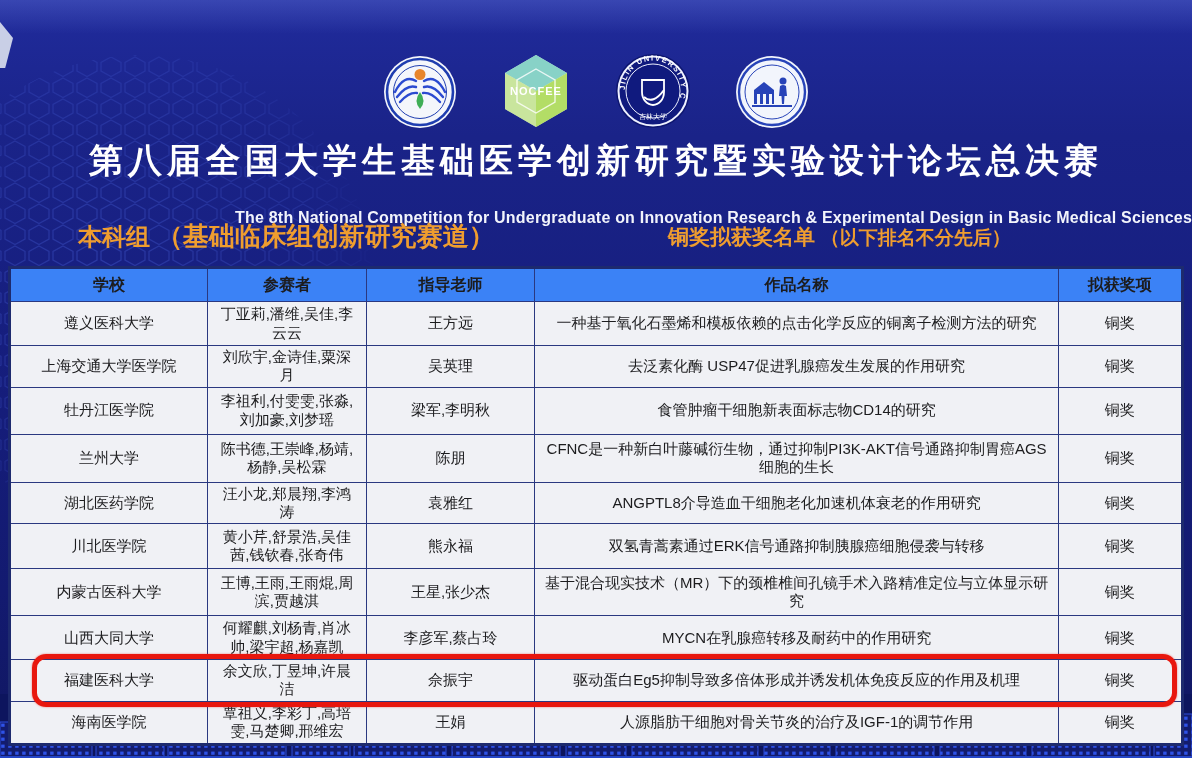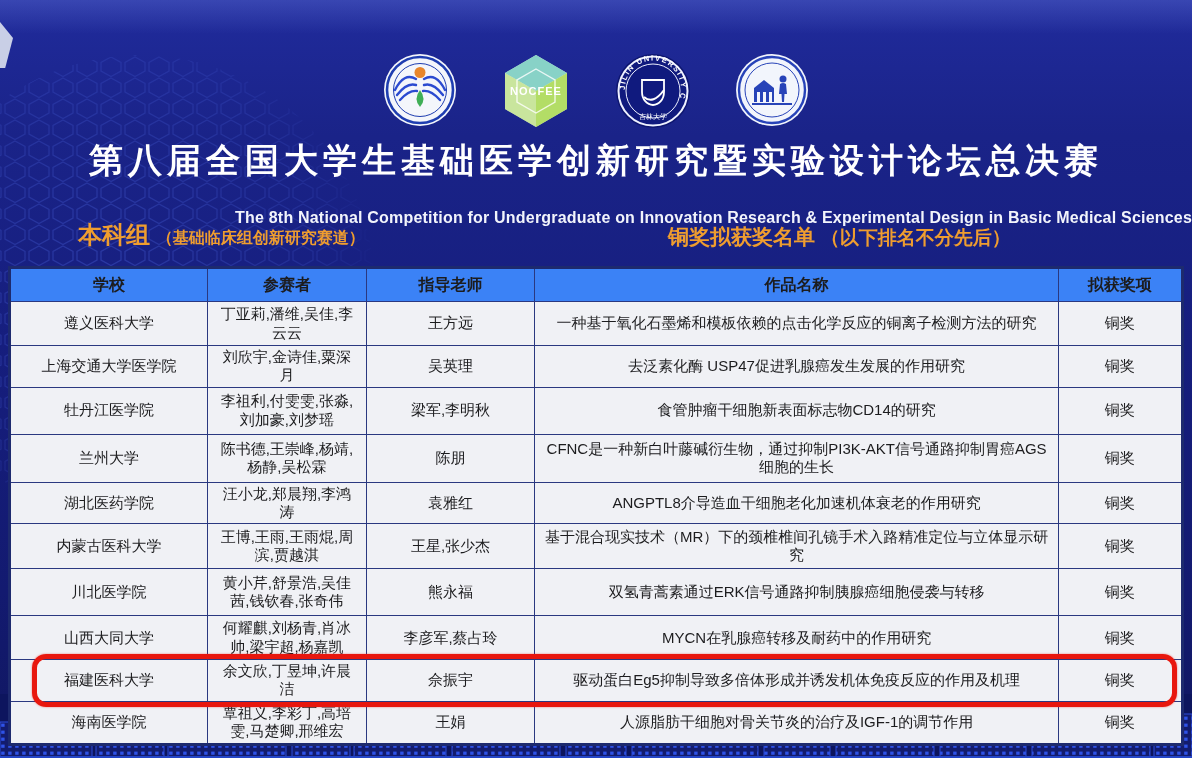--- a/index.html
+++ b/index.html
@@ -7,30 +7,30 @@
     position:relative;width:1192px;height:758px;overflow:hidden;
     font-family:"Liberation Sans","DejaVu Sans",sans-serif;
     background:linear-gradient(180deg,#202b9c 0%,#1a2388 18%,#161e7e 45%,#131a70 78%,#101760 100%);
   }
   .top-glow{position:absolute;left:0;top:0;width:100%;height:34px;
     background:linear-gradient(180deg,rgba(120,140,235,.28),rgba(120,140,235,0));pointer-events:none;}
   .corner-sliver{position:absolute;left:0;top:22px;width:13px;height:46px;background:#e8ecf4;
     clip-path:polygon(0 0,100% 35%,40% 100%,0 100%);opacity:.85;}
   .hex-sphere{position:absolute;left:-45px;top:35px;opacity:.55;pointer-events:none;}
   
-  .logo-row{position:absolute;left:0;top:52px;width:100%;display:flex;justify-content:center;align-items:flex-start;gap:42px;}
+  .logo-row{position:absolute;left:0;top:52px;width:100%;display:flex;justify-content:center;align-items:flex-end;gap:42px;}
   .logo-row svg{display:block;}
   
   .title-cn{position:absolute;left:0;top:138px;width:100%;text-align:center;color:#ffffff;
     font-size:34px;font-weight:700;letter-spacing:5px;margin:0;}
   .title-en{position:absolute;left:0;top:209px;width:100%;text-align:right;color:#f2f4fb;
     font-size:16px;font-weight:700;letter-spacing:.2px;}
   .labels-row{position:absolute;left:0;top:219px;width:100%;height:36px;}
   .group-label{position:absolute;left:78px;top:0;color:#ef9d2f;font-weight:700;font-size:24px;}
-  .group-label .note{font-size:16px;}
+  .group-label .note{font-size:26px;}
   .award-label{position:absolute;left:668px;top:4px;color:#ef9d2f;font-weight:700;font-size:21px;text-align:center;}
   .award-label .note{font-size:19px;}
   
   table.award{position:absolute;left:8px;top:266px;width:1176px;border-collapse:collapse;
     table-layout:fixed;background:#eef0f5;border:3px solid #1d2a6e;z-index:3;}
   table.award th,table.award td{border:1.6px solid #2a3880;text-align:center;vertical-align:middle;
     color:#1c1c1e;padding:2px 8px;line-height:1.22;overflow:hidden;}
   table.award th{background:#3b82f6;font-size:16px;font-weight:700;height:28px;padding:2px 4px;}
   table.award td{background:#f0f1f5;font-size:15px;}
   col.c-school{width:16.9%;} col.c-part{width:13.5%;} col.c-sup{width:14.4%;}
@@ -183,31 +183,31 @@
           <td>铜奖</td>
         </tr>
         <tr>
           <td>湖北医药学院</td>
           <td>汪小龙,郑晨翔,李鸿涛</td>
           <td>袁雅红</td>
           <td>ANGPTL8介导造血干细胞老化加速机体衰老的作用研究</td>
           <td>铜奖</td>
         </tr>
         <tr>
+          <td>川北医学院</td>
+          <td>黄小芹,舒景浩,吴佳茜,钱钦春,张奇伟</td>
+          <td>熊永福</td>
+          <td>双氢青蒿素通过ERK信号通路抑制胰腺癌细胞侵袭与转移</td>
+          <td>铜奖</td>
+        </tr>
+        <tr>
           <td>内蒙古医科大学</td>
           <td>王博,王雨,王雨焜,周滨,贾越淇</td>
           <td>王星,张少杰</td>
           <td>基于混合现实技术（MR）下的颈椎椎间孔镜手术入路精准定位与立体显示研究</td>
-          <td>铜奖</td>
-        </tr>
-        <tr>
-          <td>川北医学院</td>
-          <td>黄小芹,舒景浩,吴佳茜,钱钦春,张奇伟</td>
-          <td>熊永福</td>
-          <td>双氢青蒿素通过ERK信号通路抑制胰腺癌细胞侵袭与转移</td>
           <td>铜奖</td>
         </tr>
         <tr>
           <td>山西大同大学</td>
           <td>何耀麒,刘杨青,肖冰帅,梁宇超,杨嘉凯</td>
           <td>李彦军,蔡占玲</td>
           <td>MYCN在乳腺癌转移及耐药中的作用研究</td>
           <td>铜奖</td>
         </tr>
         <tr class="hl">

